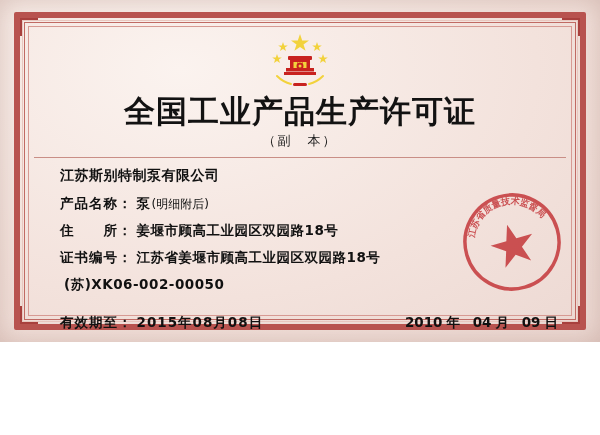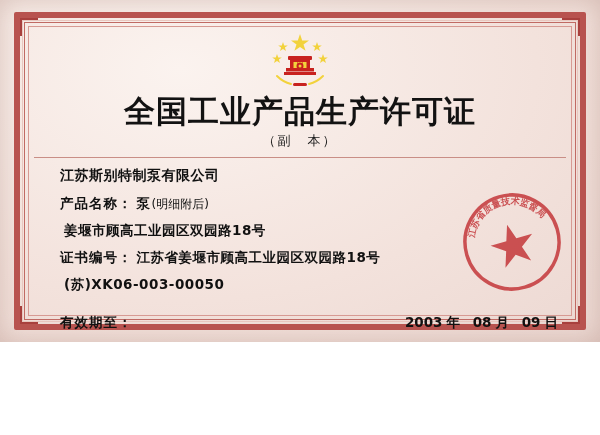--- a/index.html
+++ b/index.html
@@ -284,37 +284,39 @@
 
     <div class="fields">
 
       <div class="field-row">
         <span class="field-label">产品名称：</span>
         <span class="field-value">泵</span>
         <span class="field-note">(明细附后)</span>
       </div>
 
       <div class="field-row">
+        <span class="field-label">住　　所：</span>
         <span class="field-value">姜堰市顾高工业园区双园路18号</span>
       </div>
 
       <div class="field-row">
         <span class="field-label">证书编号：</span>
         <span class="field-value">江苏省姜堰市顾高工业园区双园路18号</span>
       </div>
 
       <div class="field-row">
-        <span class="field-value">(苏)XK06-003-00050</span>
+        <span class="field-value">(苏)XK06-002-00050</span>
       </div>
 
       <div class="date-row">
         <span class="left">有效期至：</span>
+        <span class="left" style="font-weight:bold; margin-left:4px;">2015年08月08日</span>
         <span class="right">
-          <span class="num">2003</span><span>年</span>
-          <span class="num">08</span><span>月</span>
+          <span class="num">2010</span><span>年</span>
+          <span class="num">04</span><span>月</span>
           <span class="num">09</span><span>日</span>
         </span>
       </div>
 
     </div>
 
 
   </div>
 
   <div class="seal">

